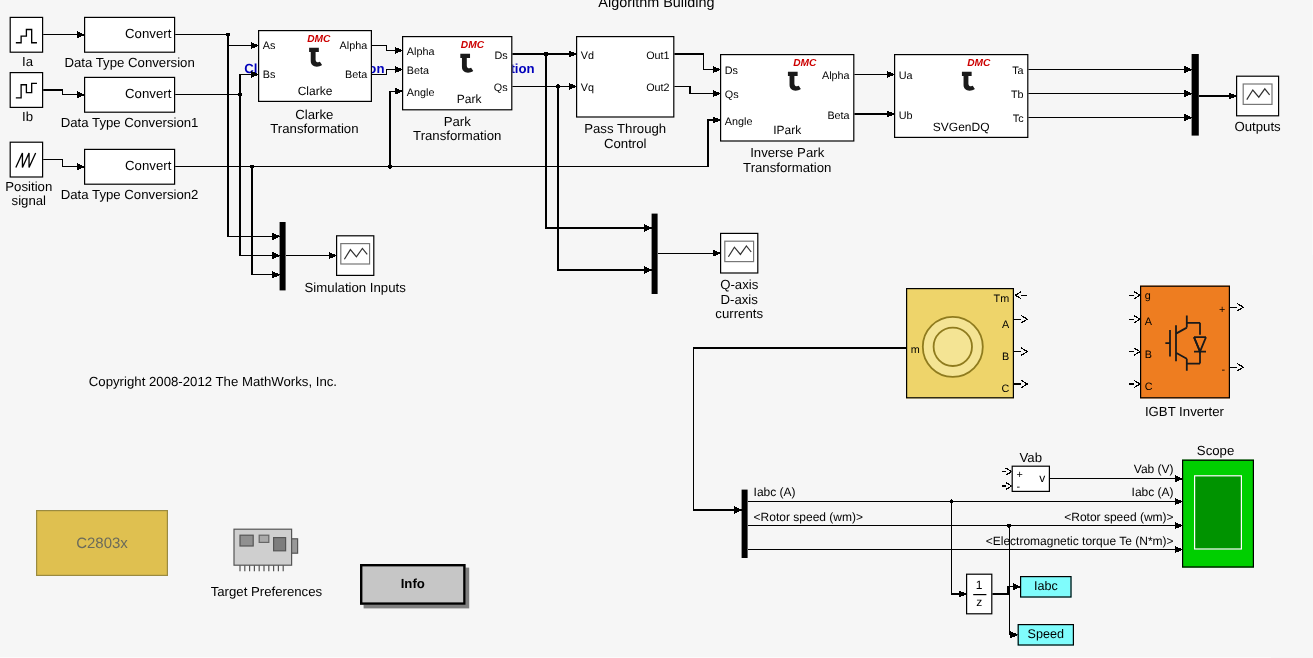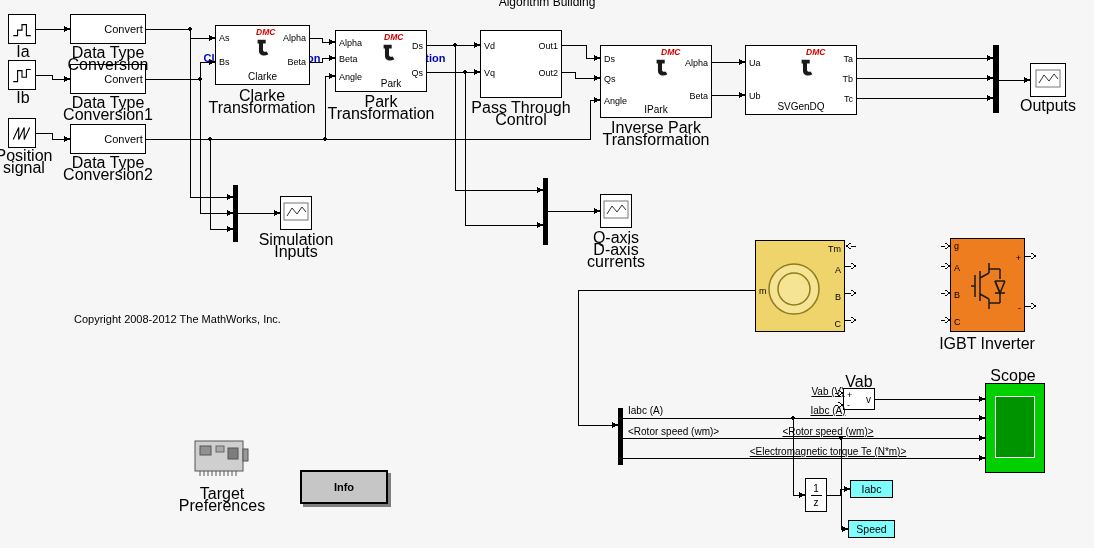--- a/index.html
+++ b/index.html
@@ -11,25 +11,25 @@
   .ann{position:absolute;top:52px;transform:translateX(-50%);color:var(--color-annotation_blue);
        font-weight:bold;font-size:11px;white-space:nowrap;z-index:0;}
   .block{position:absolute;background:#fff;border:1px solid #000;box-sizing:border-box;z-index:2;}
   .src{width:28px;height:30px;display:flex;align-items:center;justify-content:center;}
   .cv{width:76px;height:30px;font-size:11px;display:flex;align-items:center;justify-content:center;padding-left:31px;}
   .pl,.pr{position:absolute;font-size:9px;line-height:10px;}
   .pl{left:3px;}.pr{right:3px;}
   .iname{position:absolute;bottom:2px;left:0;right:0;text-align:center;font-size:10px;line-height:11px;}
   .dmc{position:absolute;color:var(--color-dmc_red);font-weight:bold;font-style:italic;font-size:8.5px;line-height:9px;}
   .tiglyph{position:absolute;}
-  .lab{position:absolute;font-size:16px;line-height:12px;text-align:center;white-space:pre-line;z-index:3;}
+  .lab{position:absolute;font-size:11px;line-height:12px;text-align:center;white-space:pre-line;z-index:3;}
   .mux{position:absolute;background:#000;z-index:2;}
   .scopeblk{width:32px;height:34px;display:flex;align-items:center;justify-content:center;}
   .siglab{position:absolute;font-size:10px;line-height:11px;white-space:nowrap;z-index:3;}
-  .siglab.r{text-align:center;width:300px;text-decoration:underline;}
+  .siglab.r{text-align:right;width:300px;}
   .motor{background:var(--color-motor);}
   .igbt{background:var(--color-igbt);}
   .scopebig{background:var(--color-scope);}
   .scope-screen{position:absolute;left:9px;top:12px;right:9px;bottom:14px;background:var(--color-scope_screen);border:1px solid #fff;}
   .tag{position:absolute;background:var(--color-tag);border:1px solid #000;box-sizing:border-box;
        font-size:10.5px;display:flex;align-items:center;justify-content:center;z-index:2;}
   .delay{width:22px;height:34px;display:flex;flex-direction:column;align-items:center;justify-content:center;font-size:10px;line-height:11px;}
   .fracline{width:11px;border-top:1px solid #000;margin:1px 0;}
   .c2803x{background:var(--color-c2803x);color:var(--color-c2803x_text);font-size:12.5px;
           display:flex;align-items:center;justify-content:center;border:1px solid #9a8a40;}
@@ -299,20 +299,23 @@
     <span class="fracline"></span>
     <span>z</span>
   </div>
   <div class="tag" style="left:850px;top:480px;width:43px;height:18px;">
     <span>Iabc</span>
   </div>
   <div class="tag" style="left:848px;top:520px;width:47px;height:18px;">
     <span>Speed</span>
   </div>
 
+  <div class="block c2803x" style="left:30px;top:425px;width:110px;height:55px;">
+    <span>C2803x</span>
+  </div>
 
   <div class="abs" style="left:192px;top:438px;z-index:2;">
     <svg width="60" height="42" viewBox="0 0 60 42">
       <rect x="3" y="3" width="48" height="30" fill="#cfcfcf" stroke="#555"></rect>
       <rect x="8" y="8" width="11" height="9" fill="#909090" stroke="#555"></rect>
       <rect x="24" y="8" width="8" height="6" fill="#aaaaaa" stroke="#666"></rect>
       <rect x="36" y="10" width="10" height="11" fill="#7d7d7d" stroke="#555"></rect>
       <rect x="51" y="11" width="5" height="12" fill="#999999" stroke="#555"></rect>
       <path d="M8,33 V38 M12,33 V38 M16,33 V38 M20,33 V38 M24,33 V38 M28,33 V38 M32,33 V38 M36,33 V38 M40,33 V38 M44,33 V38" stroke="#555" fill="none"></path>
     </svg>

